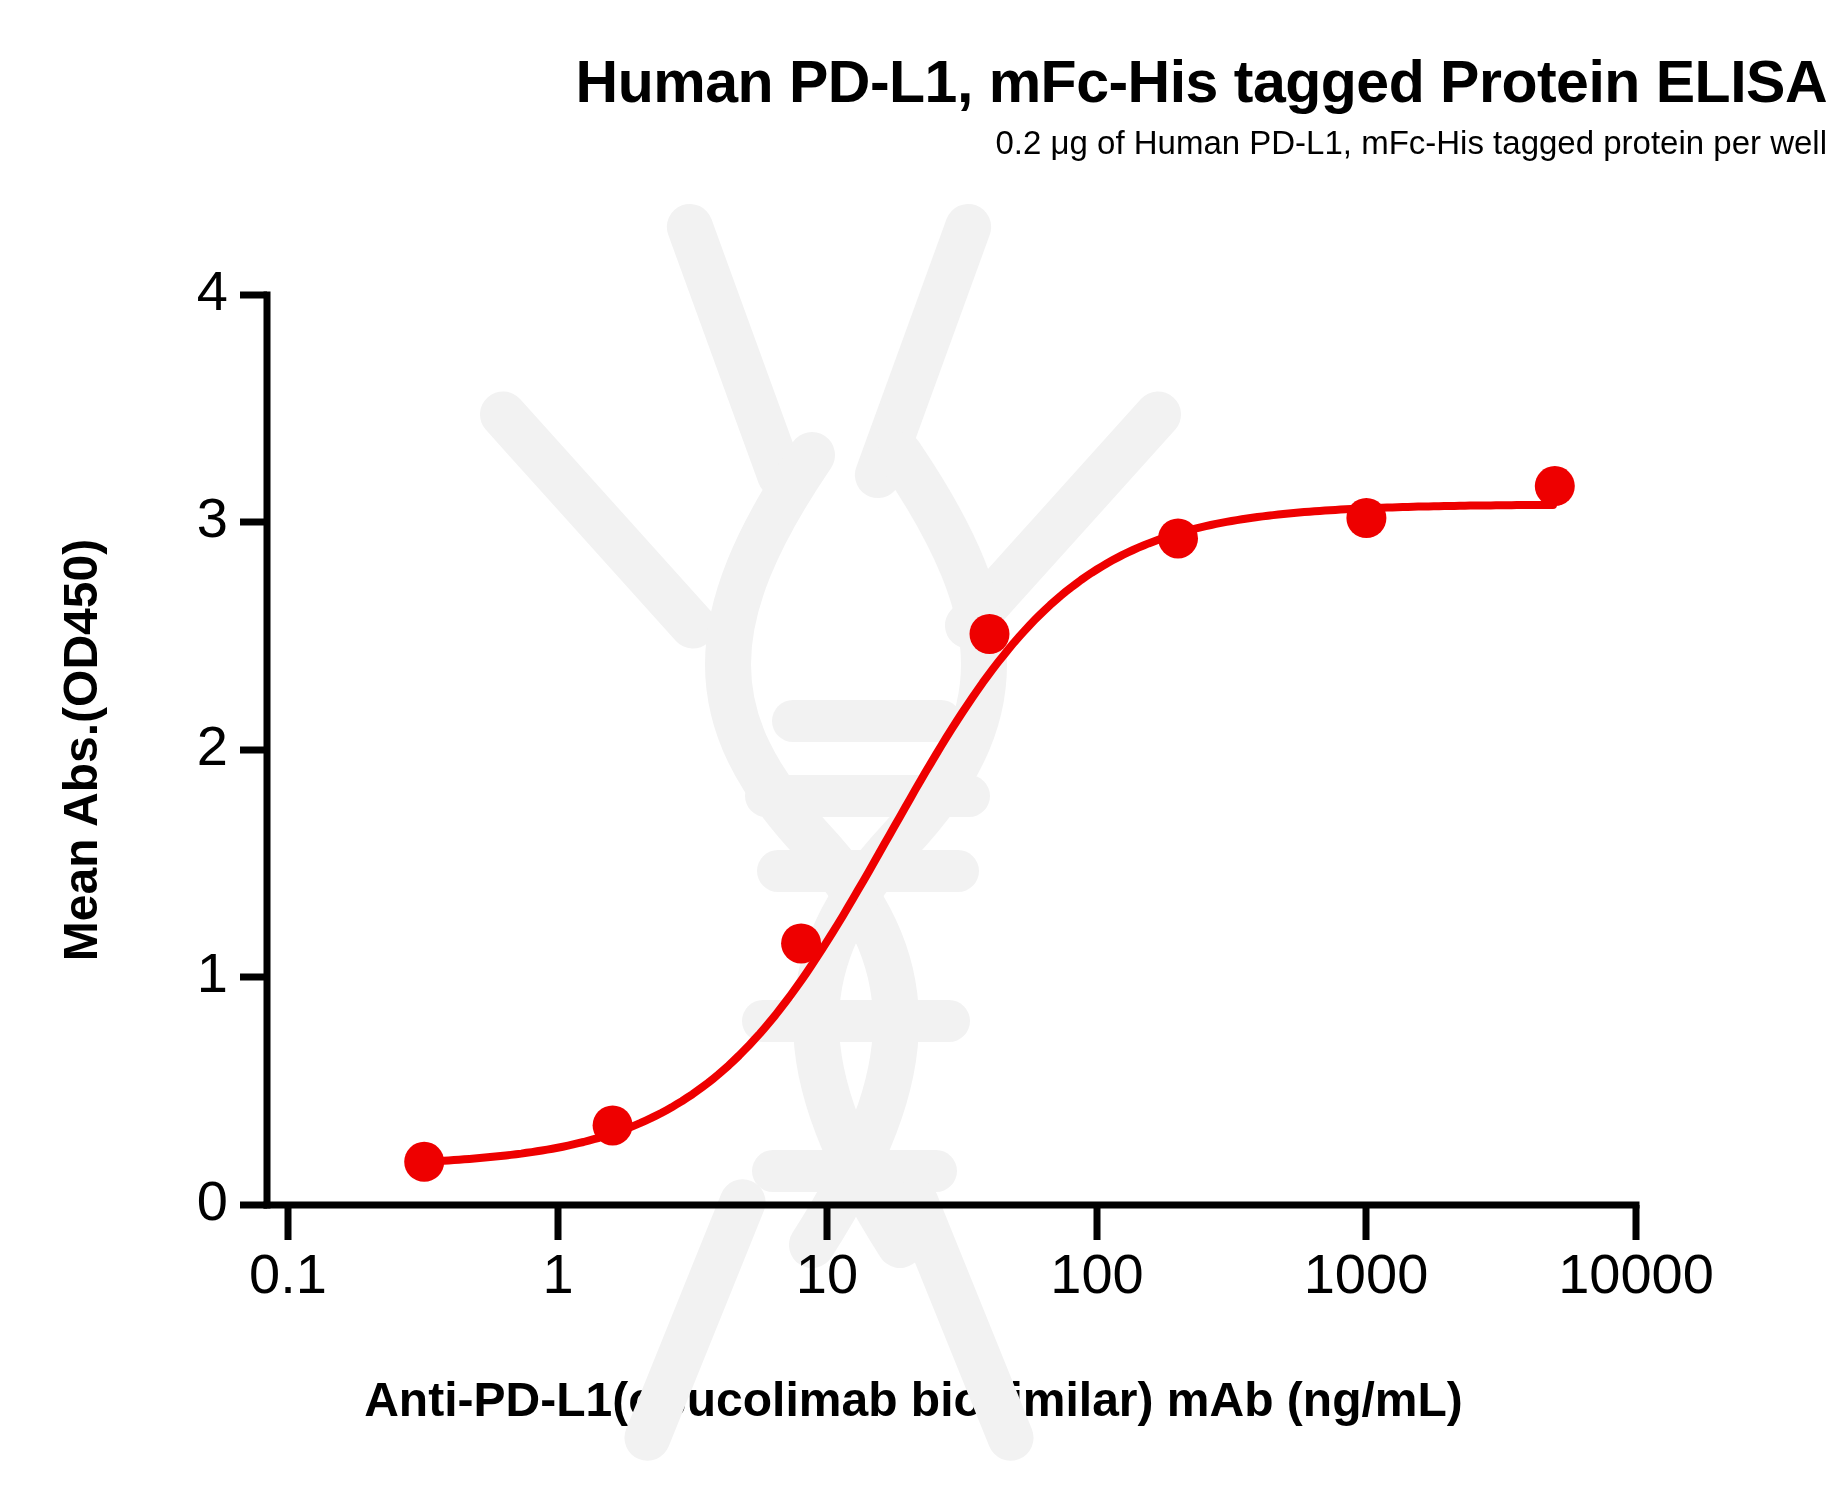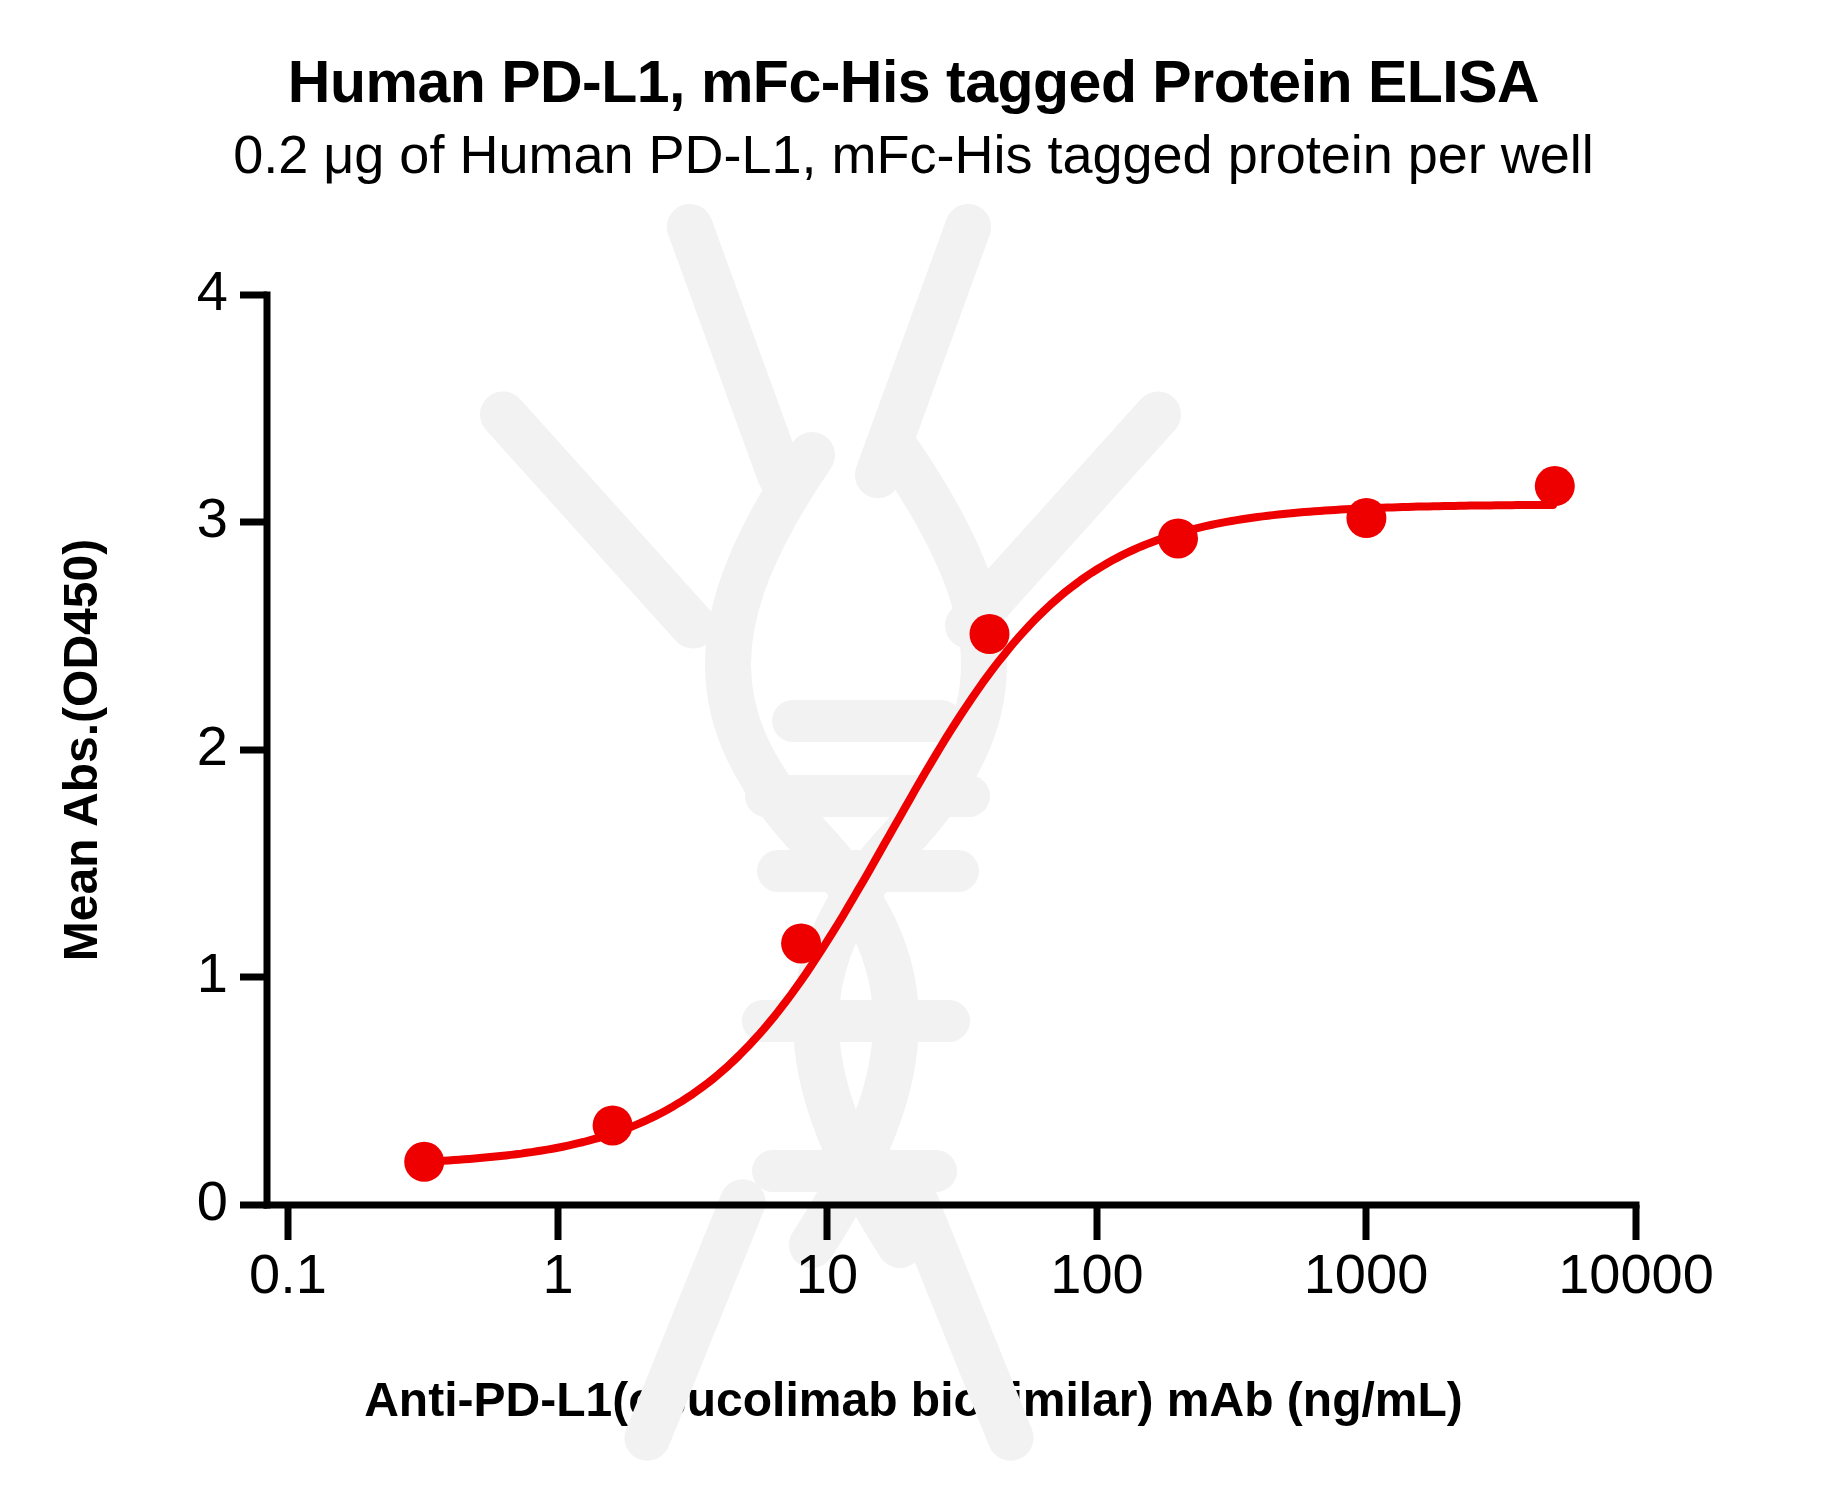--- a/index.html
+++ b/index.html
@@ -17,33 +17,33 @@
     background: #ffffff;
     overflow: hidden;
   }
 
   
   #title-block {
     position: absolute;
     left: 0;
     top: 52px;
     width: 1827px;
-    text-align: center;
+    text-align: right;
   }
   #chart-title {
     font-size: 59px;
     font-weight: bold;
     color: #000000;
     letter-spacing: -0.5px;
     line-height: 1.02;
     white-space: nowrap;
   }
   #chart-subtitle {
     margin-top: 14px;
-    font-size: 54px;
+    font-size: 33px;
     font-weight: normal;
     color: #000000;
     line-height: 1.05;
     white-space: nowrap;
   }
 
   
   #ylabel-wrap {
     position: absolute;
     left: 40px;

